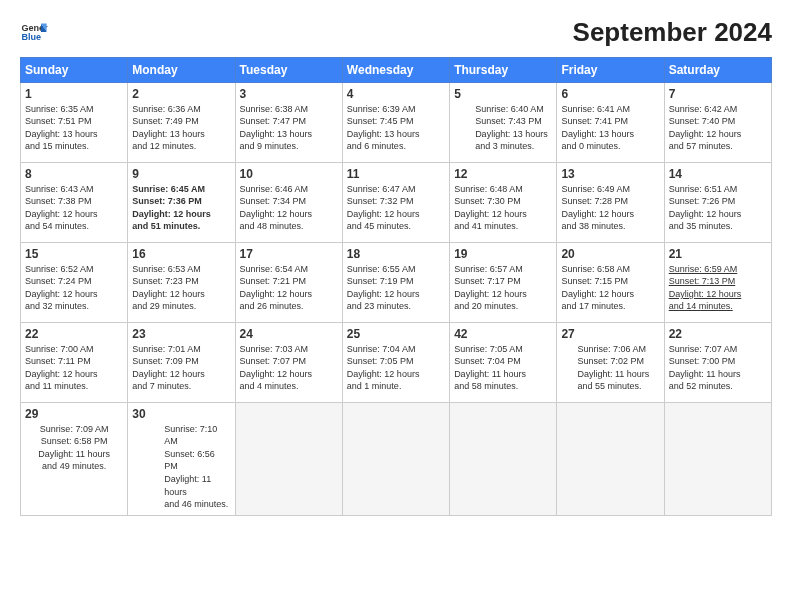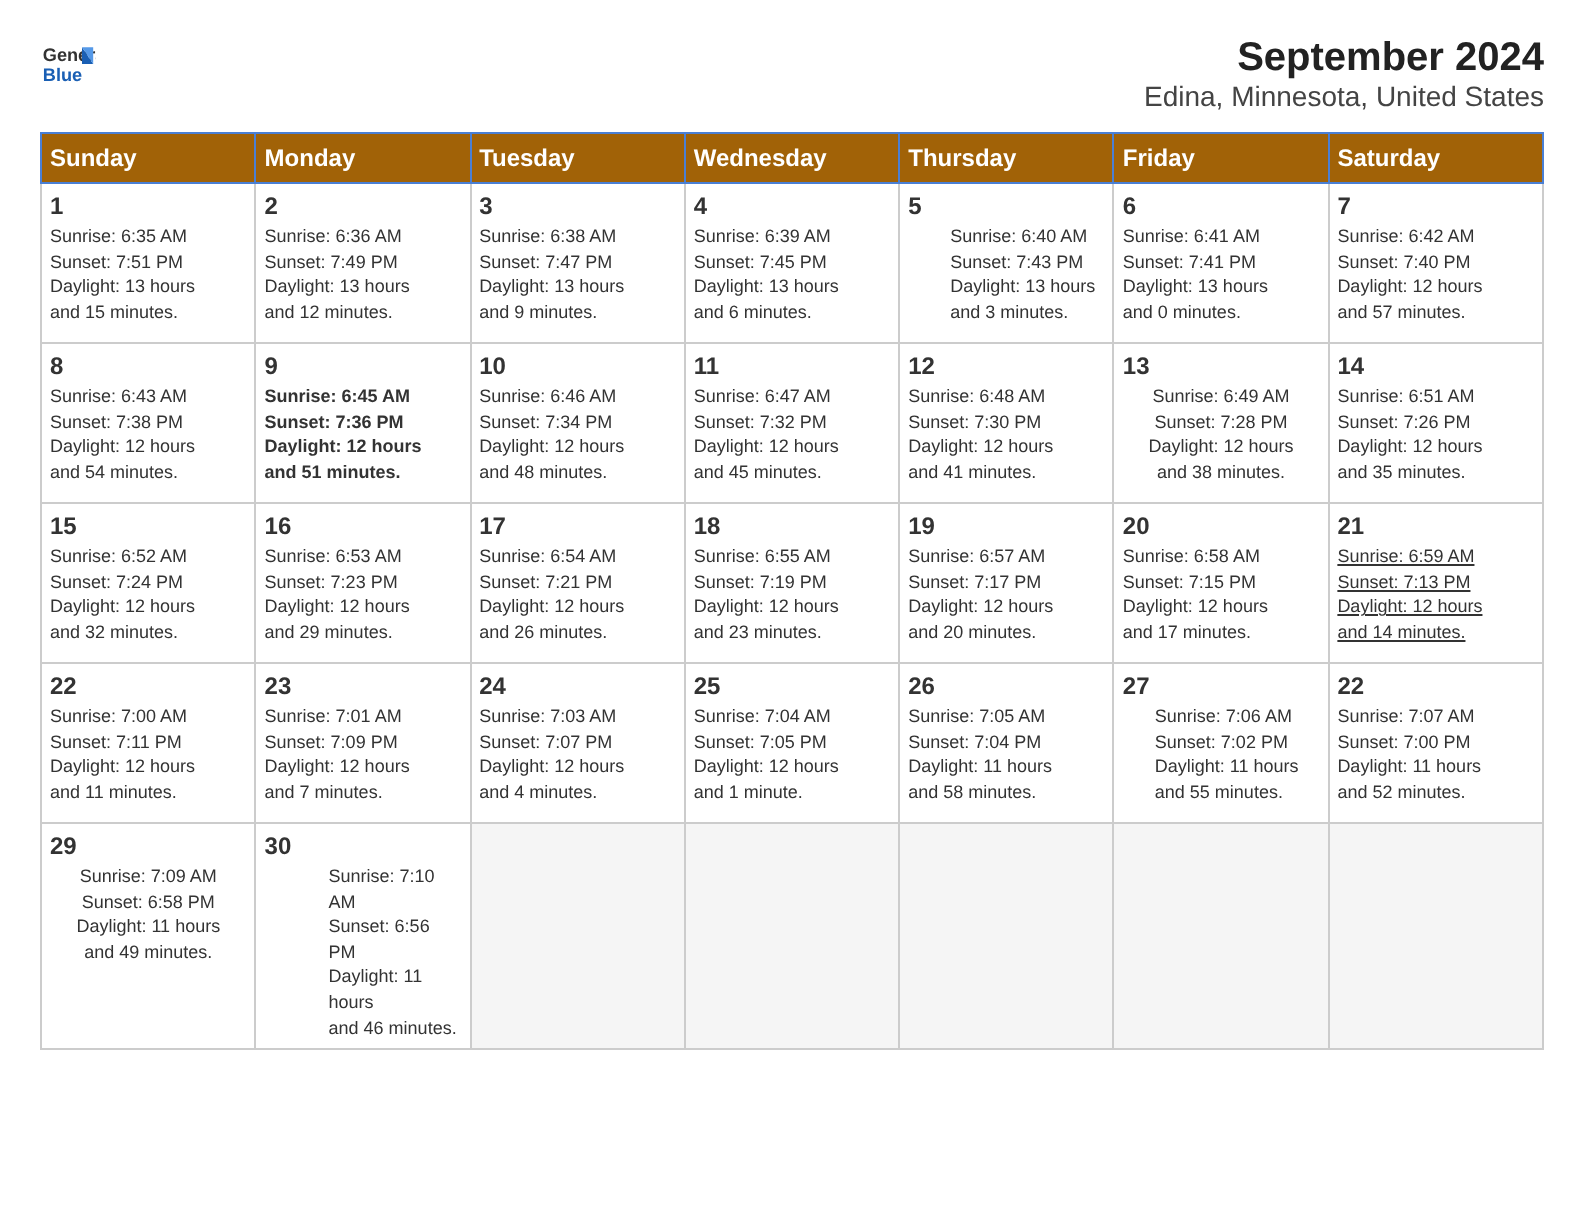--- a/index.html
+++ b/index.html
@@ -26,36 +26,37 @@
       gap: 4px;
     }
     .logo-icon {
       width: 28px;
       height: 28px;
     }
     .title-area {
       text-align: right;
     }
     .month-title {
-      font-size: 20px;
+      font-size: 26px;
       font-weight: bold;
       color: #222;
       line-height: 1.1;
+      text-align: center;
     }
     .location-title {
       font-size: 14px;
       color: #444;
     }
     table {
       width: 100%;
       border-collapse: collapse;
       table-layout: fixed;
     }
     th {
-      background-color: #a16207;
+      background-color: #3b82f6;
       color: #fff;
       font-size: 12px;
       font-weight: bold;
       padding: 5px 4px;
       text-align: left;
       border: 1px solid #4a7fd4;
     }
     td {
       border: 1px solid #ccc;
       vertical-align: top;
@@ -88,21 +89,20 @@
     <div class="logo">
       <svg class="logo-icon" viewBox="0 0 40 40">
         <text x="2" y="18" font-size="13" font-weight="bold" fill="#333">General</text>
         <text x="2" y="32" font-size="13" font-weight="bold" fill="#1a5fb4">Blue</text>
         <polygon points="30,8 38,20 30,20" fill="#1a5fb4"></polygon>
         <polygon points="30,8 38,8 38,20" fill="#5599e8"></polygon>
       </svg>
     </div>
     <div class="title-area">
       <div class="month-title">September 2024</div>
-      <div class="location-title">Edina, Minnesota, United States</div>
     </div>
   </div>
 
   <table>
     <thead>
       <tr>
       <th>Sunday</th>
           <th>Monday</th>
           <th>Tuesday</th>
           <th>Wednesday</th>
@@ -194,21 +194,21 @@
           </td>
           <td>
             <span class="day-number">12</span>
             <div class="day-info" style="white-space: pre-line;">Sunrise: 6:48 AM
 Sunset: 7:30 PM
 Daylight: 12 hours
 and 41 minutes.</div>
           </td>
           <td>
             <span class="day-number">13</span>
-            <div class="day-info" style="white-space: pre-line; text-align: center;">Sunrise: 6:49 AM
+            <div class="day-info" style="white-space: pre-line;">Sunrise: 6:49 AM
 Sunset: 7:28 PM
 Daylight: 12 hours
 and 38 minutes.</div>
           </td>
           <td>
             <span class="day-number">14</span>
             <div class="day-info" style="white-space: pre-line;">Sunrise: 6:51 AM
 Sunset: 7:26 PM
 Daylight: 12 hours
 and 35 minutes.</div>
@@ -288,21 +288,21 @@
 and 4 minutes.</div>
           </td>
           <td>
             <span class="day-number">25</span>
             <div class="day-info" style="white-space: pre-line;">Sunrise: 7:04 AM
 Sunset: 7:05 PM
 Daylight: 12 hours
 and 1 minute.</div>
           </td>
           <td>
-            <span class="day-number">26</span>
+            <span class="day-number">42</span>
             <div class="day-info" style="white-space: pre-line;">Sunrise: 7:05 AM
 Sunset: 7:04 PM
 Daylight: 11 hours
 and 58 minutes.</div>
           </td>
           <td>
             <span class="day-number">27</span>
             <div class="day-info" style="white-space: pre-line; margin-left: 16px;">Sunrise: 7:06 AM
 Sunset: 7:02 PM
 Daylight: 11 hours

